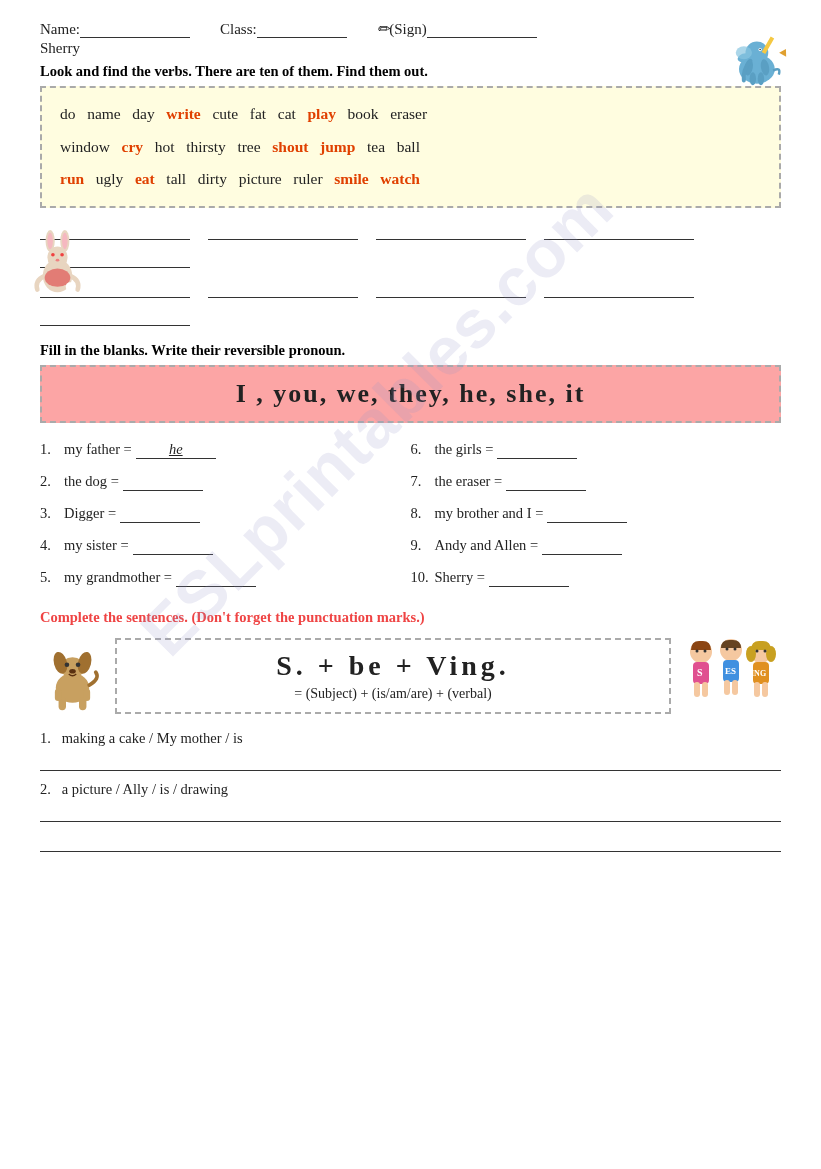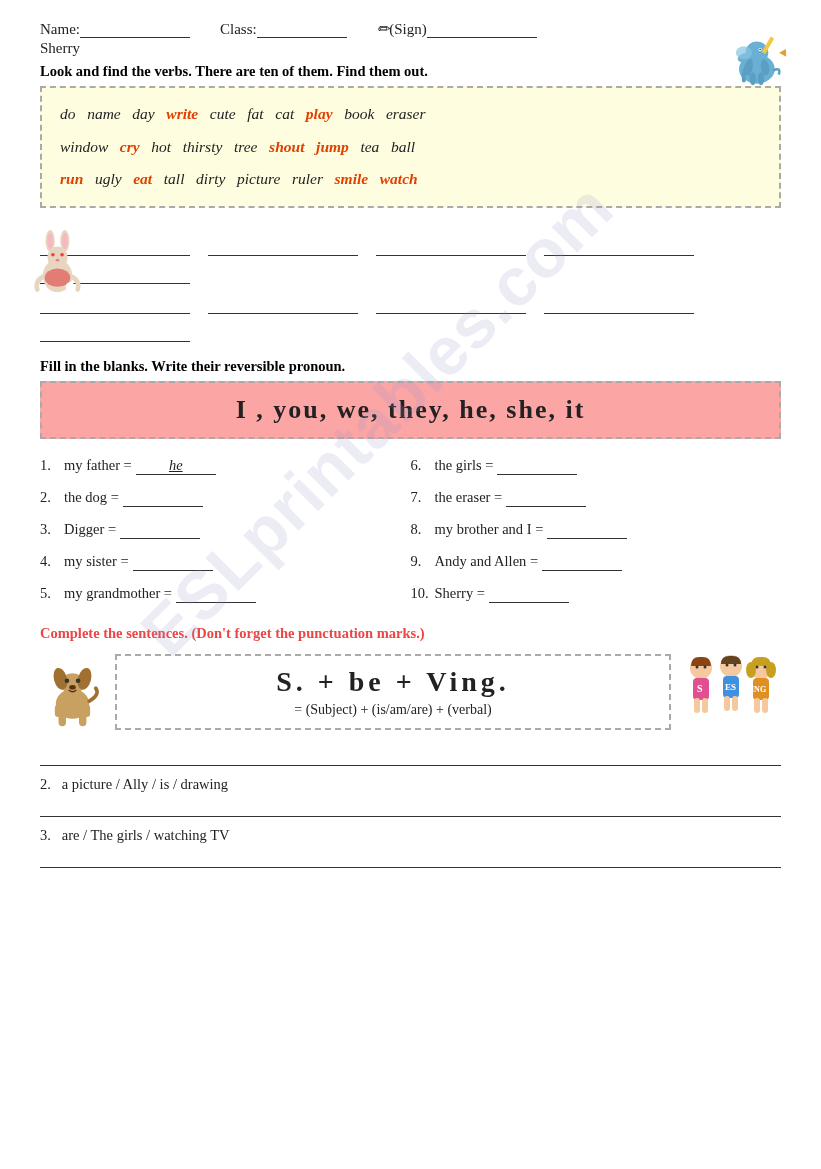--- a/index.html
+++ b/index.html
@@ -36,24 +36,23 @@
     .instruction-blue {
       color: #000000;
       font-weight: bold;
       font-size: 14.5px;
       margin-bottom: 6px;
     }
     .word-box {
       border: 2px dashed #aaa;
       background: #fffde0;
       padding: 10px 18px;
-      margin-bottom: 28px;
+      margin-bottom: 12px;
       line-height: 2.1;
       font-size: 15.5px;
-      font-style: italic;
     }
     .word-box span.verb {
       color: #e04000;
       font-weight: bold;
     }
     .answer-lines {
       margin: 8px 0 10px 0;
       display: flex;
       flex-wrap: wrap;
       gap: 8px 18px;
@@ -413,28 +412,28 @@
 
       <rect x="73" y="48" width="6" height="15" rx="3" fill="#f5c8a0"></rect>
       <rect x="81" y="48" width="6" height="15" rx="3" fill="#f5c8a0"></rect>
 
       <text x="70" y="42" font-size="8" fill="#fff" font-weight="bold">ING</text>
     </svg>
   </div>
 </div>
 
 <div class="sentence-item">
+  <div class="sentence-text">
+    1. &nbsp; making a cake /  My mother  /  is
+  </div>
   <span class="sentence-answer-line">&nbsp;</span>
 </div>
 
 <div class="sentence-item" style="margin-top:10px;">
   <div class="sentence-text">
     2. &nbsp; a picture /  Ally  /  is  /  drawing
   </div>
   <span class="sentence-answer-line">&nbsp;</span>
 </div>
 
 <div class="sentence-item" style="margin-top:10px;">
-  <div class="sentence-text">
-    3. &nbsp; are /  The girls  /  watching TV
-  </div>
   <span class="sentence-answer-line">&nbsp;</span>
 </div>
 
 </body></html>

